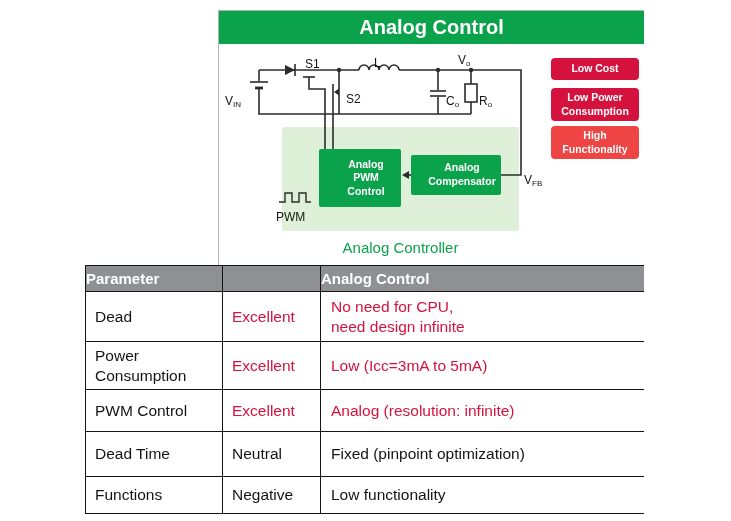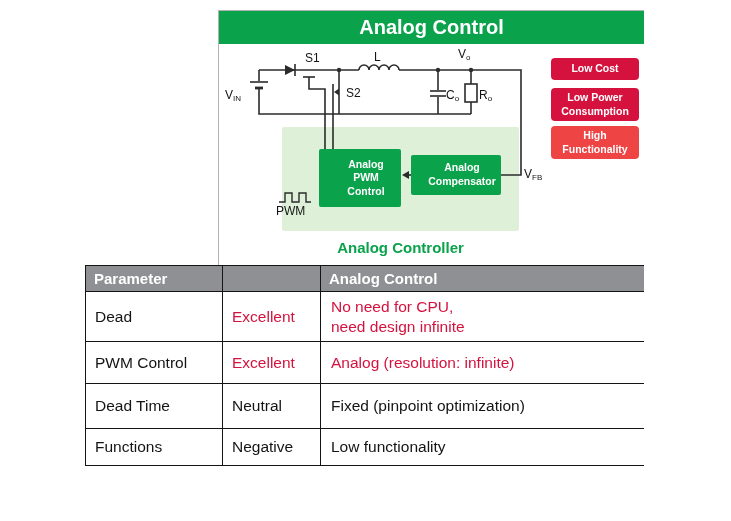--- a/index.html
+++ b/index.html
@@ -19,37 +19,37 @@
 
   .circuit-svg { position:absolute; left:0; top:0; pointer-events:none; }
 
   .blk { position:absolute; background:#0ba24c; color:#ffffff; font-weight:bold;
          font-size:10.5px; line-height:1.3; display:flex; align-items:center;
          justify-content:center; text-align:center; white-space:pre-line; border-radius:2px;padding-left:12px; }
   .blk-pwm  { left:100px; top:105px; width:82px; height:58px; }
   .blk-comp { left:192px; top:111px; width:90px; height:40px; }
 
   .controller-label { position:absolute; left:63px; top:195px; width:237px;
-                      text-align:center; color:#0ba24c; font-weight:bold; font-size:15px; }
+                      text-align:center; color:#0ba24c; font-weight:normal; font-size:15px; }
 
   .badge { position:absolute; left:332px; width:88px; color:#ffffff; font-weight:bold;
            font-size:10.5px; line-height:1.25; display:flex; align-items:center;
            justify-content:center; text-align:center; border-radius:4px; white-space:pre-line; }
   .badge-red  { background:#d5123e; }
   .badge-gray { background:#ef4444; }
 
-  .clabel { position:absolute; font-size:12px; color:#141414; white-space:nowrap; }
+  .clabel { position:absolute; font-size:12px; color:#141414; white-space:nowrap;margin-top:6px; }
   .clabel sub { font-size:8px; vertical-align:-2px; }
 
   
   .cmp-table { position:absolute; left:85px; top:265px; width:560px;
                border-collapse:collapse; table-layout:fixed; background:#ffffff; }
   .cmp-table th, .cmp-table td { border:1.8px solid #141414; }
   .cmp-table th { background:#8f9094; color:#ffffff; font-weight:bold; text-align:left;
-                  padding-left:8px; height:26px; font-size:15px;margin-left:15px; }
+                  height:26px; font-size:15px;margin-left:15px; }
   .cmp-table td { vertical-align:middle; padding-left:9px; font-size:15.5px; color:#141414;
                   line-height:1.25; }
   .cmp-table td.detail { white-space:pre-line; padding-left:10px; }
   .cmp-table td.param  { white-space:pre-line; }
   .cmp-table .red { color:#d5123e; }
 </style>
 </head>
 <body>
 
 <div class="page">
@@ -153,20 +153,26 @@
         <th>Analog Control</th>
       </tr>
     </thead>
     <tbody>
       <tr style="height:50px;">
         <td class="param">Dead</td>
         <td class="red">Excellent</td>
         <td class="detail red">No need for CPU,
 need design infinite</td>
       </tr>
+      <tr style="height:48px;">
+        <td class="param">Power
+Consumption</td>
+        <td class="red">Excellent</td>
+        <td class="detail red">Low (Icc=3mA to 5mA)</td>
+      </tr>
       <tr style="height:42px;">
         <td class="param">PWM Control</td>
         <td class="red">Excellent</td>
         <td class="detail red">Analog (resolution: infinite)</td>
       </tr>
       <tr style="height:45px;">
         <td class="param">Dead Time</td>
         <td>Neutral</td>
         <td class="detail">Fixed (pinpoint optimization)</td>
       </tr>

